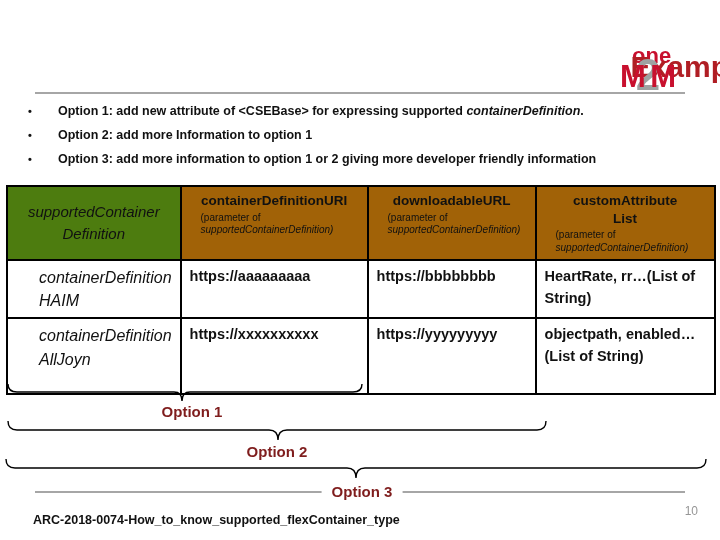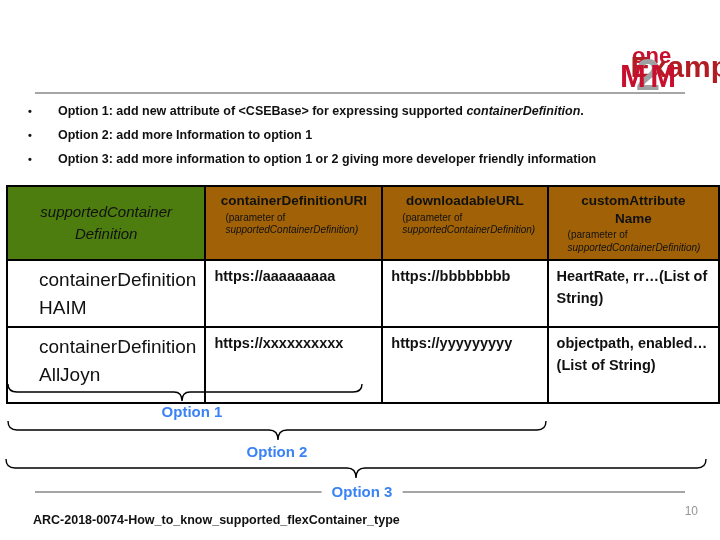--- a/index.html
+++ b/index.html
@@ -46,29 +46,29 @@
   }
   th.pink {
     background:#4d7c0f; font-style:italic; font-weight:400; font-size:15px;
     text-align:center; vertical-align:middle; line-height:1.5;
   }
   th.peach { background:#a16207; font-weight:400; }
   .th-title { font-weight:700; font-size:13.5px; text-align:center; line-height:1.3; }
   .th-title.narrow { max-width:112px; margin:0 auto; }
   .th-sub { font-size:10px; font-weight:400; text-align:left; line-height:1.25; margin-top:2px;margin-left:11px; }
   .th-sub .sub-name { font-style:italic; }
-  td.c0 { font-size:19px; line-height:1.45;padding-left:31px; }
+  td.c0 { font-style:italic; font-size:16px; line-height:1.45;padding-left:31px; }
   td.bold { font-weight:700; font-size:14.5px; line-height:1.5; }
 
   
   .brace-svg { position:absolute; top:0; left:0; width:720px; height:540px; pointer-events:none; }
   .brace-svg path { stroke:#000; stroke-width:1.4; fill:none; }
   .brace-label {
     position:absolute; transform:translateX(-50%);
-    font-size:15px; font-weight:700; color:#3b82f6; white-space:nowrap;
+    font-size:15px; font-weight:700; color:#7f1d1d; white-space:nowrap;
   }
   .lab1 { left:192px; top:403px; }
   .lab2 { left:277px; top:443px; }
   .lab3 { left:362px; top:483px; background:#fff; padding:0 10px; z-index:2; }
 
   .divider-bottom {
     position:absolute; top:491px; left:35px; width:650px; height:2px;
     background:#a6a6a6; z-index:1;
   }
 
@@ -119,21 +119,21 @@
       <th class="pink">supportedContainer Definition</th>
       <th class="peach">
         <div class="th-title">containerDefinitionURI</div>
         <div class="th-sub"><span>(parameter of </span><span class="sub-name">supportedContainerDefinition)</span></div>
       </th>
       <th class="peach">
         <div class="th-title">downloadableURL</div>
         <div class="th-sub"><span>(parameter of </span><span class="sub-name">supportedContainerDefinition)</span></div>
       </th>
       <th class="peach">
-        <div class="th-title narrow">customAttribute Name</div>
+        <div class="th-title narrow">customAttribute List</div>
         <div class="th-sub"><span>(parameter of </span><span class="sub-name">supportedContainerDefinition)</span></div>
       </th>
     </tr>
     <tr style="height:48px">
       <td class="c0">containerDefinition HAIM</td>
       <td class="bold">https://aaaaaaaaa</td>
       <td class="bold">https://bbbbbbbb</td>
       <td class="bold">HeartRate, rr…(List of String)</td>
     </tr>
     <tr style="height:76px">

